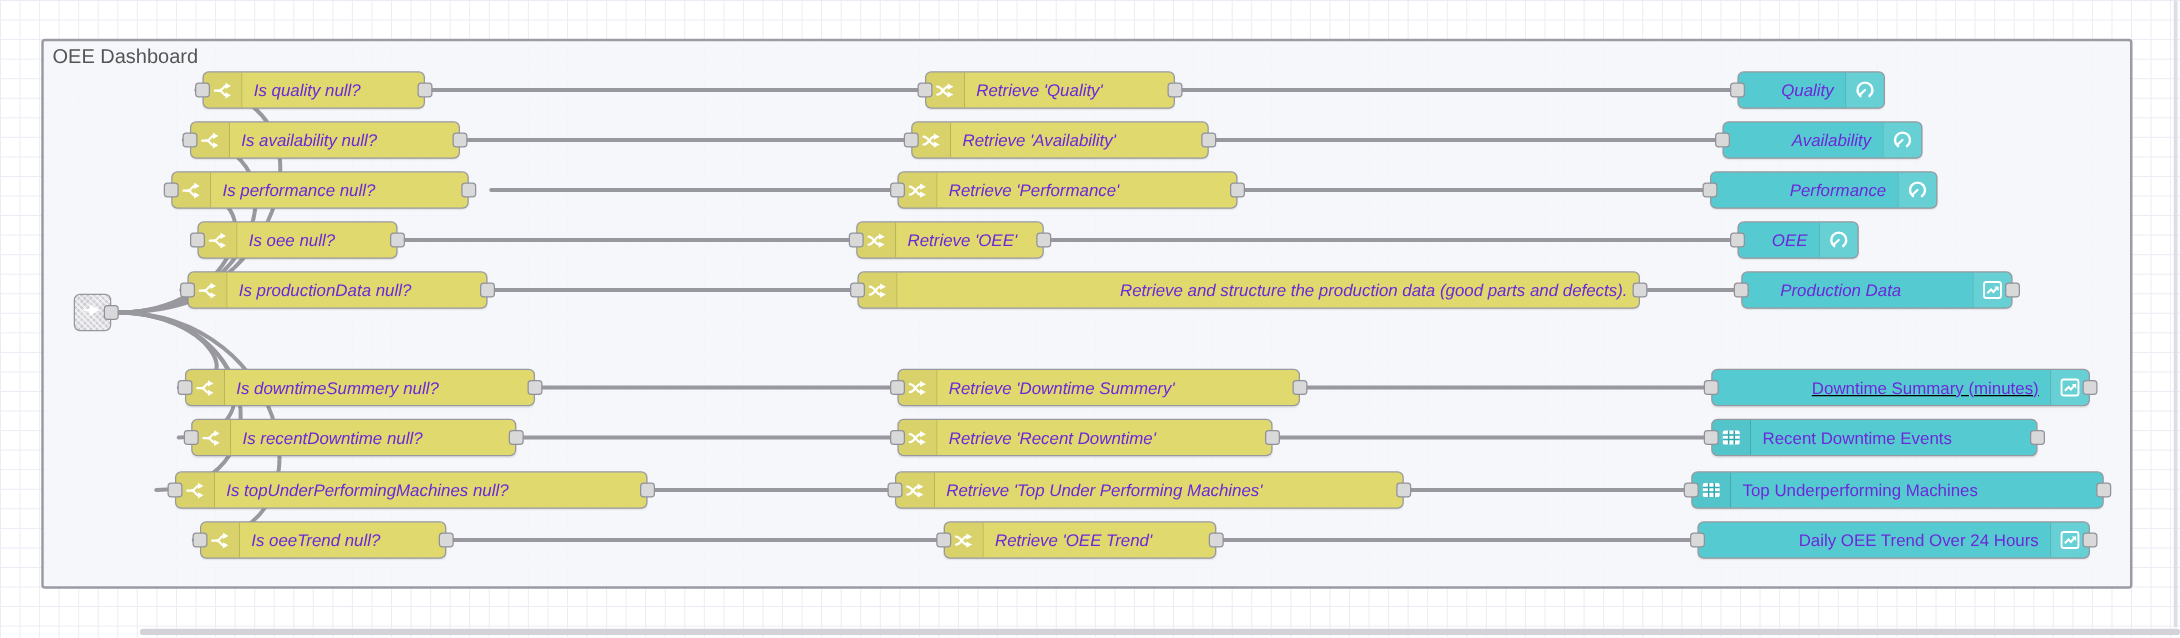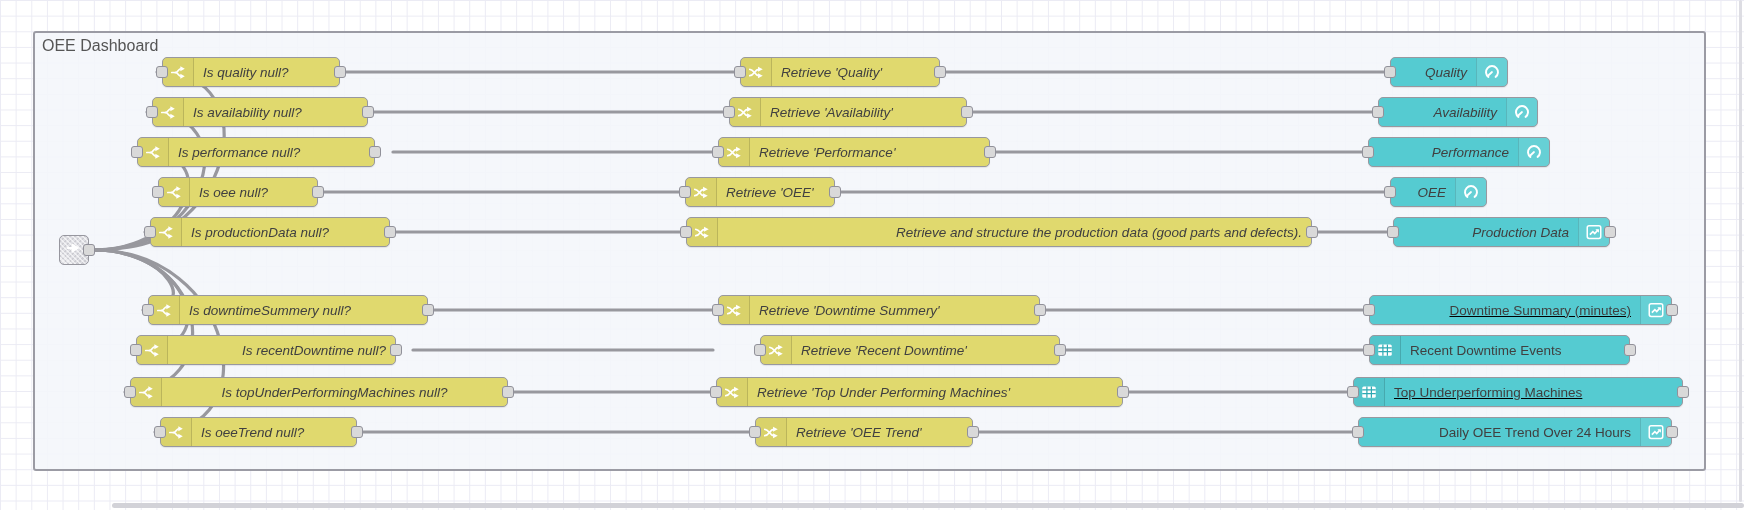--- a/index.html
+++ b/index.html
@@ -29,21 +29,21 @@
   }
   .node.yellow{background:#e0d96e;}
   .node.cyan{background:#55cbd1;}
   .iconbox{
     width:30px;align-self:stretch;display:flex;align-items:center;justify-content:center;
     flex:0 0 30px;
   }
   .iconbox.side-left{border-right:1px solid rgba(0,0,0,0.14);background:rgba(0,0,0,0.03);border-radius:4px 0 0 4px;}
   .iconbox.side-right{border-left:1px solid rgba(0,0,0,0.12);background:rgba(255,255,255,0.10);border-radius:0 4px 4px 0;}
   .label{
-    font-size:13.5px;color:#404040;white-space:nowrap;overflow:hidden;
+    font-size:13.5px;color:#6d28d9;white-space:nowrap;overflow:hidden;
     padding:0 9px;flex:1;
   }
   .label.it{font-style:italic;}
   .align-right{text-align:right;}
   .port{
     position:absolute;width:10px;height:10px;background:#d9d9d9;
     border:1px solid #91919a;border-radius:3px;top:50%;margin-top:-6px;box-sizing:content-box;
   }
   .port.in{left:-7px;}
   .port.out{right:-7px;}
@@ -287,21 +287,21 @@
               <path d="M2.5 16.5c6 0 7-9 12.5-9"></path>
             </g>
             <polygon fill="#fff" points="14.2,4 20.8,7.5 14.2,11"></polygon>
             <polygon fill="#fff" points="14.2,13 20.8,16.5 14.2,20"></polygon>
           </svg>
         </span>
         <span class="label it">Retrieve and structure the production data (good parts and defects).</span>
         <span class="port in"></span>
         <span class="port out"></span>
       </div>
-      <div class="node cyan" style="left: 1393px; top: 217px; width: 217px;">
+      <div class="node cyan" style="left: 1393px; top: 217px; width: 217px; gap: 48px;">
         <span class="label it align-right">Production Data</span>
         <span class="iconbox side-right">
           <svg viewBox="0 0 24 24" width="18" height="18">
             <rect x="3" y="3.5" width="18" height="17" rx="2.5" fill="none" stroke="#fff" stroke-width="2"></rect>
             <path d="M6.5 15.5 L10.5 11.5 L13 14 L17 9.5" fill="none" stroke="#fff" stroke-width="2.2"></path>
             <polygon fill="#fff" points="13.8,8.2 18.6,8.2 18.6,13"></polygon>
           </svg>
         </span>
         <span class="port in"></span>
         <span class="port out"></span>
@@ -342,37 +342,37 @@
         <span class="iconbox side-right">
           <svg viewBox="0 0 24 24" width="18" height="18">
             <rect x="3" y="3.5" width="18" height="17" rx="2.5" fill="none" stroke="#fff" stroke-width="2"></rect>
             <path d="M6.5 15.5 L10.5 11.5 L13 14 L17 9.5" fill="none" stroke="#fff" stroke-width="2.2"></path>
             <polygon fill="#fff" points="13.8,8.2 18.6,8.2 18.6,13"></polygon>
           </svg>
         </span>
         <span class="port in"></span>
         <span class="port out"></span>
       </div>
-      <div class="node yellow" style="left: 136px; top: 335px; width: 260px; text-align: right;">
+      <div class="node yellow" style="left: 153px; top: 335px; width: 260px;">
         <span class="iconbox side-left">
           <svg viewBox="0 0 24 24" width="17" height="17">
             <g fill="none" stroke="#fff" stroke-width="2.4" stroke-linecap="round">
               <path d="M2.5 12h5"></path>
               <path d="M7.5 12c4.5 0 4-5.3 8-5.3"></path>
               <path d="M7.5 12c4.5 0 4 5.3 8 5.3"></path>
             </g>
             <polygon fill="#fff" points="14.6,3.2 20.8,6.7 14.6,10.2"></polygon>
             <polygon fill="#fff" points="14.6,13.8 20.8,17.3 14.6,20.8"></polygon>
           </svg>
         </span>
         <span class="label it">Is recentDowntime null?</span>
         <span class="port in"></span>
         <span class="port out"></span>
       </div>
-      <div class="node yellow" style="left: 760px; top: 335px; width: 300px; justify-content: space-between;">
+      <div class="node yellow" style="left: 718px; top: 335px; width: 300px; justify-content: space-between;">
         <span class="iconbox side-left">
           <svg viewBox="0 0 24 24" width="17" height="17">
             <g fill="none" stroke="#fff" stroke-width="2.4" stroke-linecap="round">
               <path d="M2.5 7.5c6 0 7 9 12.5 9"></path>
               <path d="M2.5 16.5c6 0 7-9 12.5-9"></path>
             </g>
             <polygon fill="#fff" points="14.2,4 20.8,7.5 14.2,11"></polygon>
             <polygon fill="#fff" points="14.2,13 20.8,16.5 14.2,20"></polygon>
           </svg>
         </span>
@@ -387,21 +387,21 @@
             <g stroke="#2ea9b2" stroke-width="1.6" fill="none">
               <path d="M3 9.2h18M3 14.2h18"></path>
               <path d="M9.2 4.5v15M15.2 4.5v15"></path>
             </g>
           </svg>
         </span>
         <span class="label">Recent Downtime Events</span>
         <span class="port in"></span>
         <span class="port out"></span>
       </div>
-      <div class="node yellow" style="left: 130px; top: 377px; width: 378px; text-align: center;">
+      <div class="node yellow" style="left: 140px; top: 377px; width: 378px;">
         <span class="iconbox side-left">
           <svg viewBox="0 0 24 24" width="17" height="17">
             <g fill="none" stroke="#fff" stroke-width="2.4" stroke-linecap="round">
               <path d="M2.5 12h5"></path>
               <path d="M7.5 12c4.5 0 4-5.3 8-5.3"></path>
               <path d="M7.5 12c4.5 0 4 5.3 8 5.3"></path>
             </g>
             <polygon fill="#fff" points="14.6,3.2 20.8,6.7 14.6,10.2"></polygon>
             <polygon fill="#fff" points="14.6,13.8 20.8,17.3 14.6,20.8"></polygon>
           </svg>
@@ -418,21 +418,21 @@
               <path d="M2.5 16.5c6 0 7-9 12.5-9"></path>
             </g>
             <polygon fill="#fff" points="14.2,4 20.8,7.5 14.2,11"></polygon>
             <polygon fill="#fff" points="14.2,13 20.8,16.5 14.2,20"></polygon>
           </svg>
         </span>
         <span class="label it">Retrieve 'Top Under Performing Machines'</span>
         <span class="port in"></span>
         <span class="port out"></span>
       </div>
-      <div class="node cyan" style="left: 1353px; top: 377px; width: 330px; text-decoration: underline;">
+      <div class="node cyan" style="left: 1353px; top: 377px; width: 330px;">
         <span class="iconbox side-left">
           <svg viewBox="0 0 24 24" width="18" height="18">
             <rect x="3" y="4.5" width="18" height="15" rx="2" fill="#fff"></rect>
             <g stroke="#2ea9b2" stroke-width="1.6" fill="none">
               <path d="M3 9.2h18M3 14.2h18"></path>
               <path d="M9.2 4.5v15M15.2 4.5v15"></path>
             </g>
           </svg>
         </span>
         <span class="label">Top Underperforming Machines</span>

